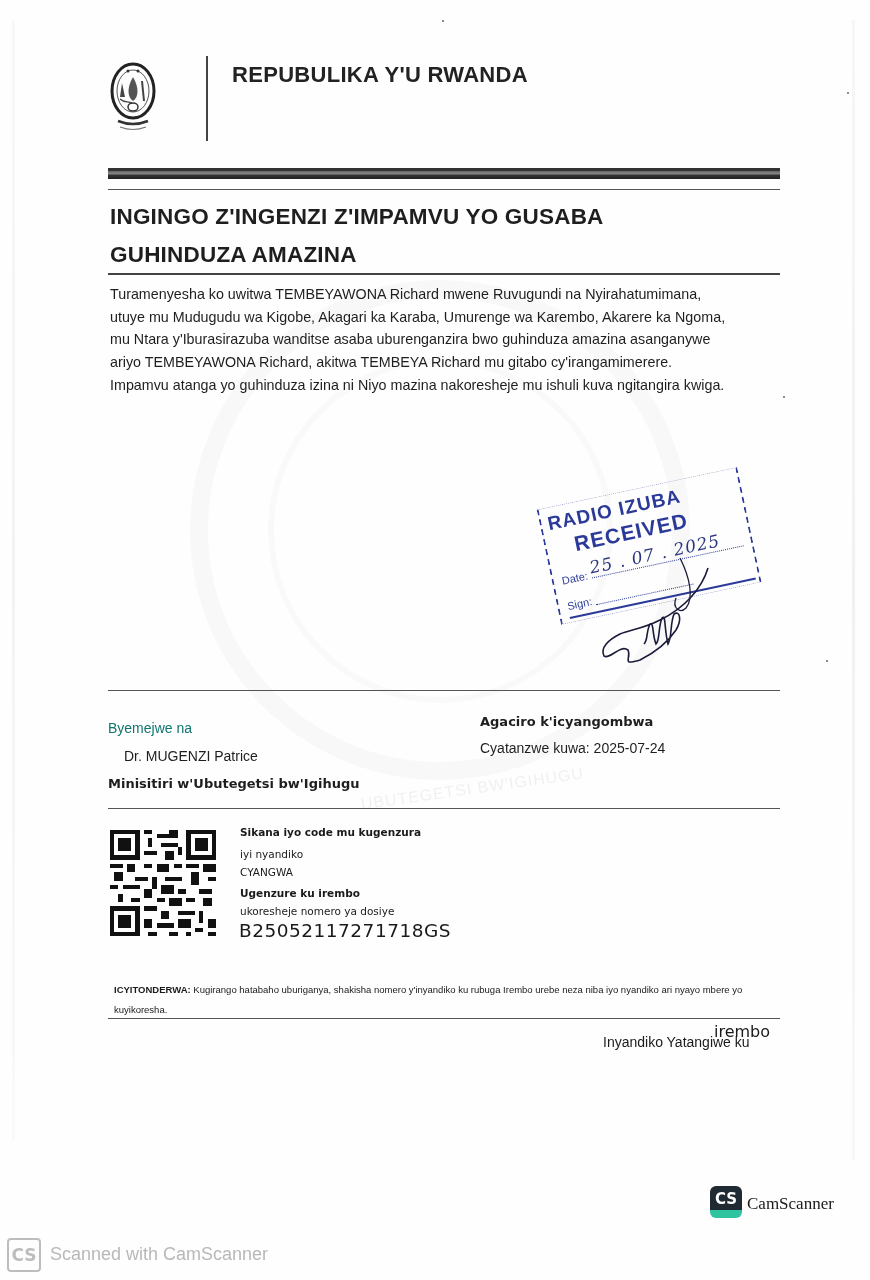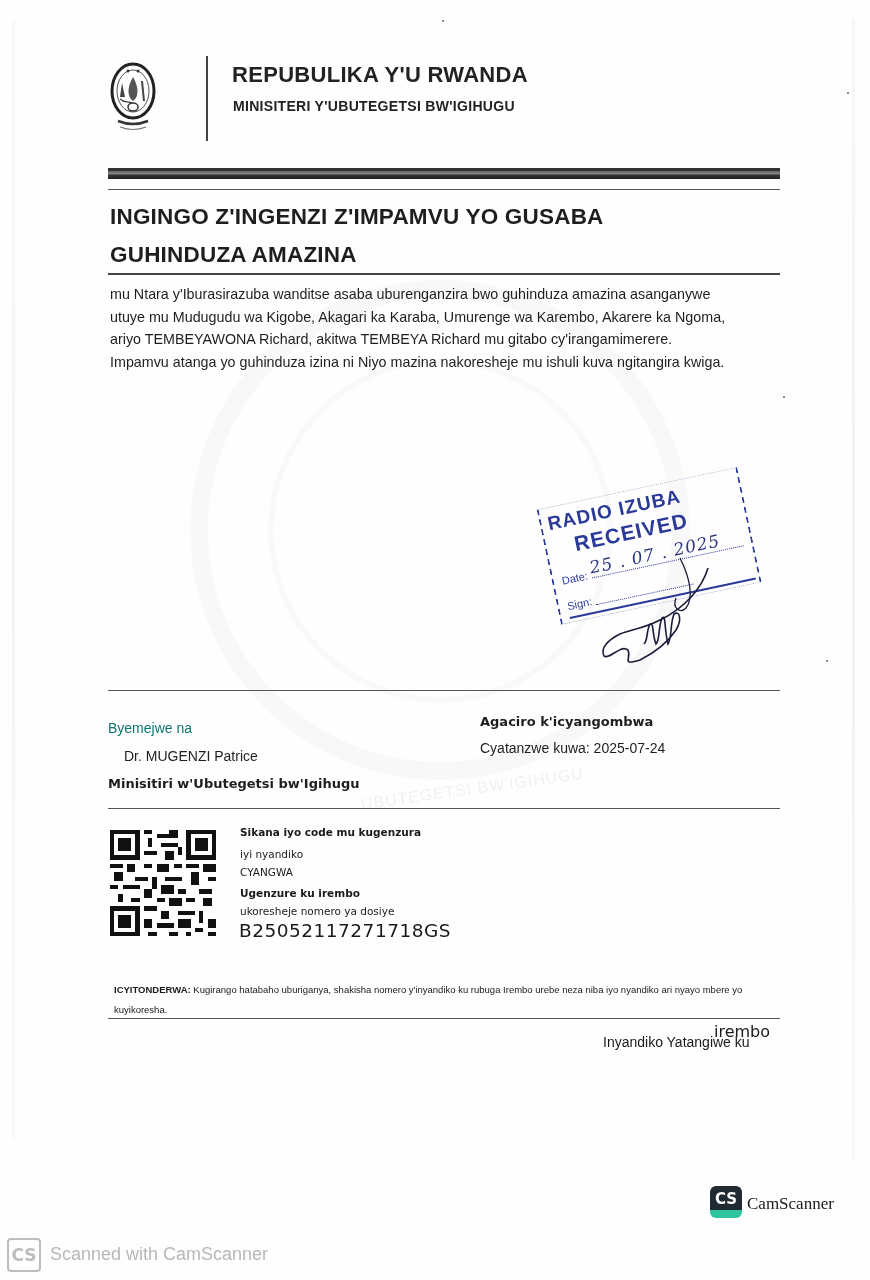--- a/index.html
+++ b/index.html
@@ -92,34 +92,34 @@
     <path d="M23 20 C17 30 17 40 23 44 C29 40 29 30 23 20 Z" fill="#555"></path>
     <path d="M12 26 L15 40 L10 40 Z" fill="#444"></path>
     <path d="M32 24 L34 44" stroke="#444" stroke-width="2"></path>
     <path d="M10 42 C14 46 18 44 22 46" stroke="#444" stroke-width="1.2" fill="none"></path>
     <ellipse cx="23" cy="50" rx="5" ry="4" fill="none" stroke="#333" stroke-width="1.5"></ellipse>
     <path d="M8 64 Q23 70 38 64" stroke="#333" stroke-width="2.5" fill="none"></path>
     <path d="M10 70 Q23 75 36 70" stroke="#777" stroke-width="1.2" fill="none"></path>
   </svg>
   <div class="header-divider"></div>
   <div class="republic">REPUBULIKA Y'U RWANDA</div>
-  <div class="ministry">MINISITERI Y'UBUTEGETSI BW'IGIHUGU</div>
 
   <div class="thick-bar"></div>
   <div class="thin-line" style="top:189px; width:672px;"></div>
 
   <div class="doc-title">
     <div>INGINGO Z'INGENZI Z'IMPAMVU YO GUSABA</div>
     <div style="margin-top:4px;">GUHINDUZA AMAZINA</div>
   </div>
   <div class="thin-line" style="top:273px; width:672px; height:2px; background:#444;"></div>
 
   <div class="body-text">
+    <p>Turamenyesha ko uwitwa TEMBEYAWONA Richard mwene Ruvugundi na Nyirahatumimana,</p>
+    <p>utuye mu Mudugudu wa Kigobe, Akagari ka Karaba, Umurenge wa Karembo, Akarere ka Ngoma,</p>
     <p>mu Ntara y'Iburasirazuba wanditse asaba uburenganzira bwo guhinduza amazina asanganywe</p>
-    <p>utuye mu Mudugudu wa Kigobe, Akagari ka Karaba, Umurenge wa Karembo, Akarere ka Ngoma,</p>
     <p>ariyo TEMBEYAWONA Richard, akitwa TEMBEYA Richard mu gitabo cy'irangamimerere.</p>
     <p>Impamvu atanga yo guhinduza izina ni Niyo mazina nakoresheje mu ishuli kuva ngitangira kwiga.</p>
   </div>
 
   <div class="stamp">
     <div class="stamp-box"></div>
     <div class="stamp-title">RADIO IZUBA</div>
     <div class="stamp-received">RECEIVED</div>
     <div class="stamp-date-value">25 . 07 . 2025</div>
     <div class="stamp-dots"></div>

